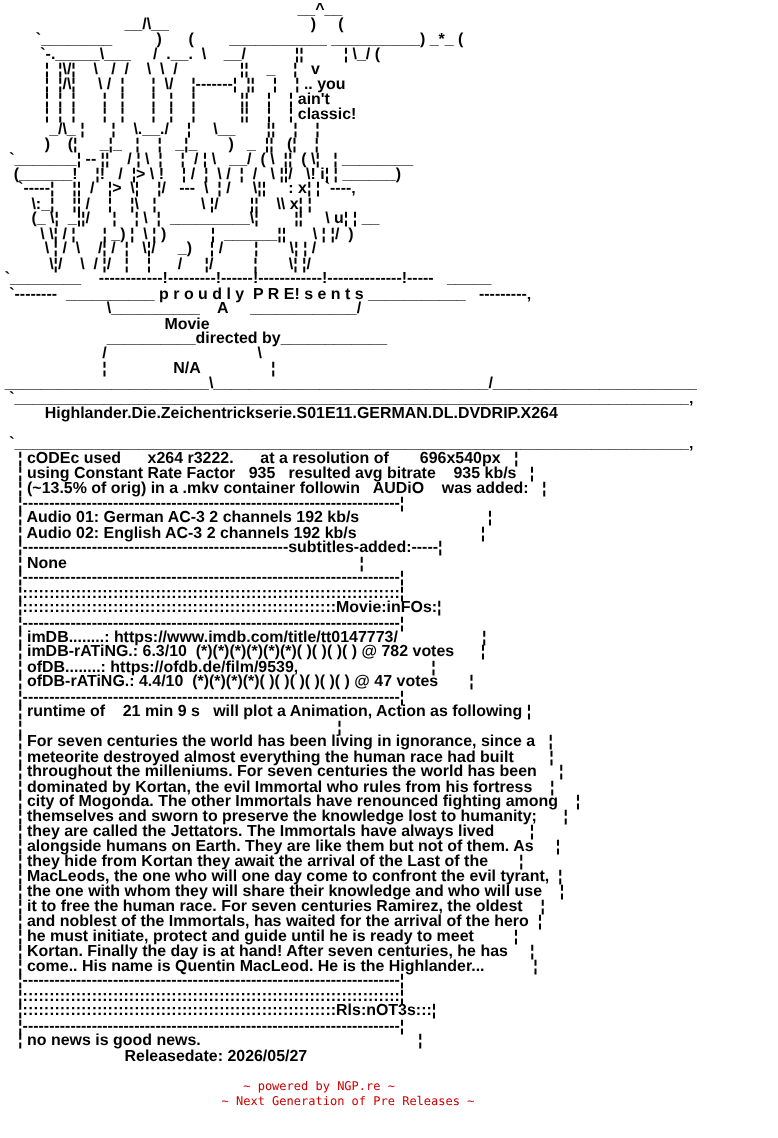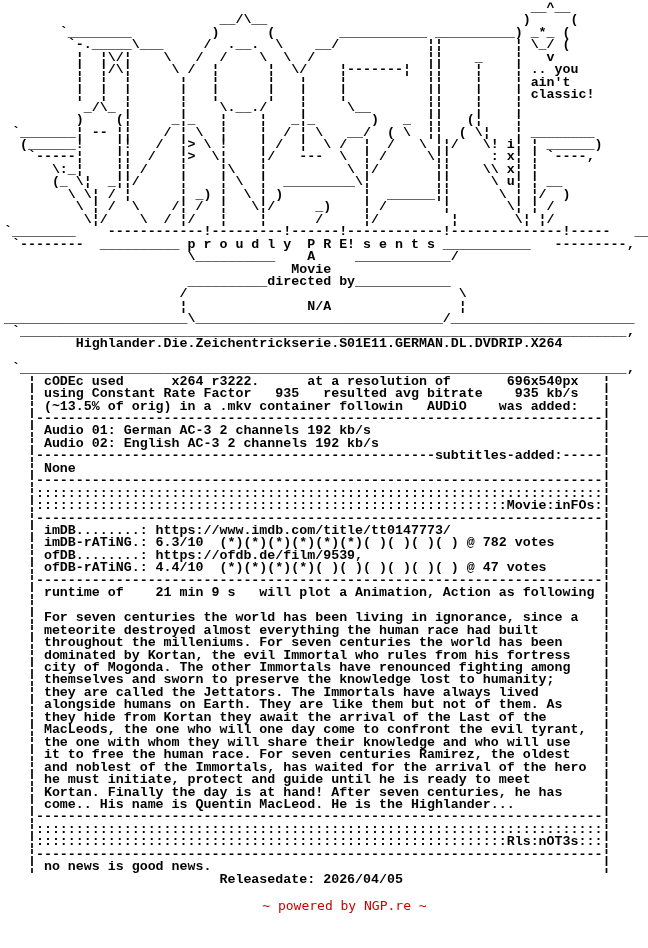--- a/index.html
+++ b/index.html
@@ -1,27 +1,27 @@
 <!DOCTYPE html>
 <html><head>
 <meta charset="utf-8">
 <style>
   html,body{margin:0;padding:0;background:#ffffff;}
   .nfo-page{
     width:648px;height:948px;overflow:hidden;background:#ffffff;
     padding:2px 0 0 4px;box-sizing:border-box;
   }
   .mono, .mono div{
-    font-family:Liberation Mono, monospace;
+    font-family:Liberation Sans, sans-serif;
     font-size:13.3px;line-height:12.45px;font-weight:700;
     color:#000;white-space:pre;margin:0;padding:0;
   }
   .red-footer{
     font-family:"DejaVu Sans Mono","Liberation Mono",monospace;
-    font-size:13px;line-height:13px;font-weight:400;
+    font-size:10px;line-height:13px;font-weight:400;
     white-space:pre;margin:0;padding:0;
   }
 </style>
 </head>
 <body>
 
 <div class="nfo-page">
   <pre class="mono">                                                                  __^__
                            __/\__                                )     (
        `________          )      (        ___________ __________) _*_ (
@@ -46,16 +46,17 @@
                                     Movie
                        __________directed by____________
                       /                                  \
                       ¦               N/A                ¦</pre>
   <pre class="mono">_______________________\_______________________________/_______________________
  `____________________________________________________________________________‚
          Highlander.Die.Zeichentrickserie.S01E11.GERMAN.DL.DVDRIP.X264
 
  `____________________________________________________________________________‚</pre>
   <div class="mono" id="nfo-box"><div>   ¦ cODEc used      x264 r3222.      at a resolution of       696x540px   ¦</div><div>   ¦ using Constant Rate Factor   935   resulted avg bitrate    935 kb/s   ¦</div><div>   ¦ (~13.5% of orig) in a .mkv container followin   AUDiO    was added:   ¦</div><div>   ¦-----------------------------------------------------------------------¦</div><div>   ¦ Audio 01: German AC-3 2 channels 192 kb/s                             ¦</div><div>   ¦ Audio 02: English AC-3 2 channels 192 kb/s                            ¦</div><div>   ¦--------------------------------------------------subtitles-added:-----¦</div><div>   ¦ None                                                                  ¦</div><div>   ¦-----------------------------------------------------------------------¦</div><div>   ¦:::::::::::::::::::::::::::::::::::::::::::::::::::::::::::::::::::::::¦</div><div>   ¦:::::::::::::::::::::::::::::::::::::::::::::::::::::::::::Movie:inFOs:¦</div><div>   ¦-----------------------------------------------------------------------¦</div><div>   ¦ imDB........: https://www.imdb.com/title/tt0147773/                   ¦</div><div>   ¦ imDB-rATiNG.: 6.3/10  (*)(*)(*)(*)(*)(*)( )( )( )( ) @ 782 votes      ¦</div><div>   ¦ ofDB........: https://ofdb.de/film/9539,                              ¦</div><div>   ¦ ofDB-rATiNG.: 4.4/10  (*)(*)(*)(*)( )( )( )( )( )( ) @ 47 votes       ¦</div><div>   ¦-----------------------------------------------------------------------¦</div><div>   ¦ runtime of    21 min 9 s   will plot a Animation, Action as following ¦</div><div>   ¦                                                                       ¦</div><div>   ¦ For seven centuries the world has been living in ignorance, since a   ¦</div><div>   ¦ meteorite destroyed almost everything the human race had built        ¦</div><div>   ¦ throughout the milleniums. For seven centuries the world has been     ¦</div><div>   ¦ dominated by Kortan, the evil Immortal who rules from his fortress    ¦</div><div>   ¦ city of Mogonda. The other Immortals have renounced fighting among    ¦</div><div>   ¦ themselves and sworn to preserve the knowledge lost to humanity;      ¦</div><div>   ¦ they are called the Jettators. The Immortals have always lived        ¦</div><div>   ¦ alongside humans on Earth. They are like them but not of them. As     ¦</div><div>   ¦ they hide from Kortan they await the arrival of the Last of the       ¦</div><div>   ¦ MacLeods, the one who will one day come to confront the evil tyrant,  ¦</div><div>   ¦ the one with whom they will share their knowledge and who will use    ¦</div><div>   ¦ it to free the human race. For seven centuries Ramirez, the oldest    ¦</div><div>   ¦ and noblest of the Immortals, has waited for the arrival of the hero  ¦</div><div>   ¦ he must initiate, protect and guide until he is ready to meet         ¦</div><div>   ¦ Kortan. Finally the day is at hand! After seven centuries, he has     ¦</div><div>   ¦ come.. His name is Quentin MacLeod. He is the Highlander...           ¦</div><div>   ¦-----------------------------------------------------------------------¦</div><div>   ¦:::::::::::::::::::::::::::::::::::::::::::::::::::::::::::::::::::::::¦</div><div>   ¦:::::::::::::::::::::::::::::::::::::::::::::::::::::::::::Rls:nOT3s:::¦</div><div>   ¦-----------------------------------------------------------------------¦</div><div>   ¦ no news is good news.                                                 ¦</div></div>
-  <pre class="mono">                           Releasedate: 2026/04/05</pre>
+  <pre class="mono">                           Releasedate: 2026/05/27</pre>
   <pre class="mono"> </pre>
   <pre class="red-footer" style="color: rgb(204, 0, 0);">                                 ~ powered by NGP.re ~</pre>
+  <pre class="red-footer" style="color: rgb(204, 0, 0);">                              ~ Next Generation of Pre Releases ~</pre>
 </div>
 
 </body></html>

